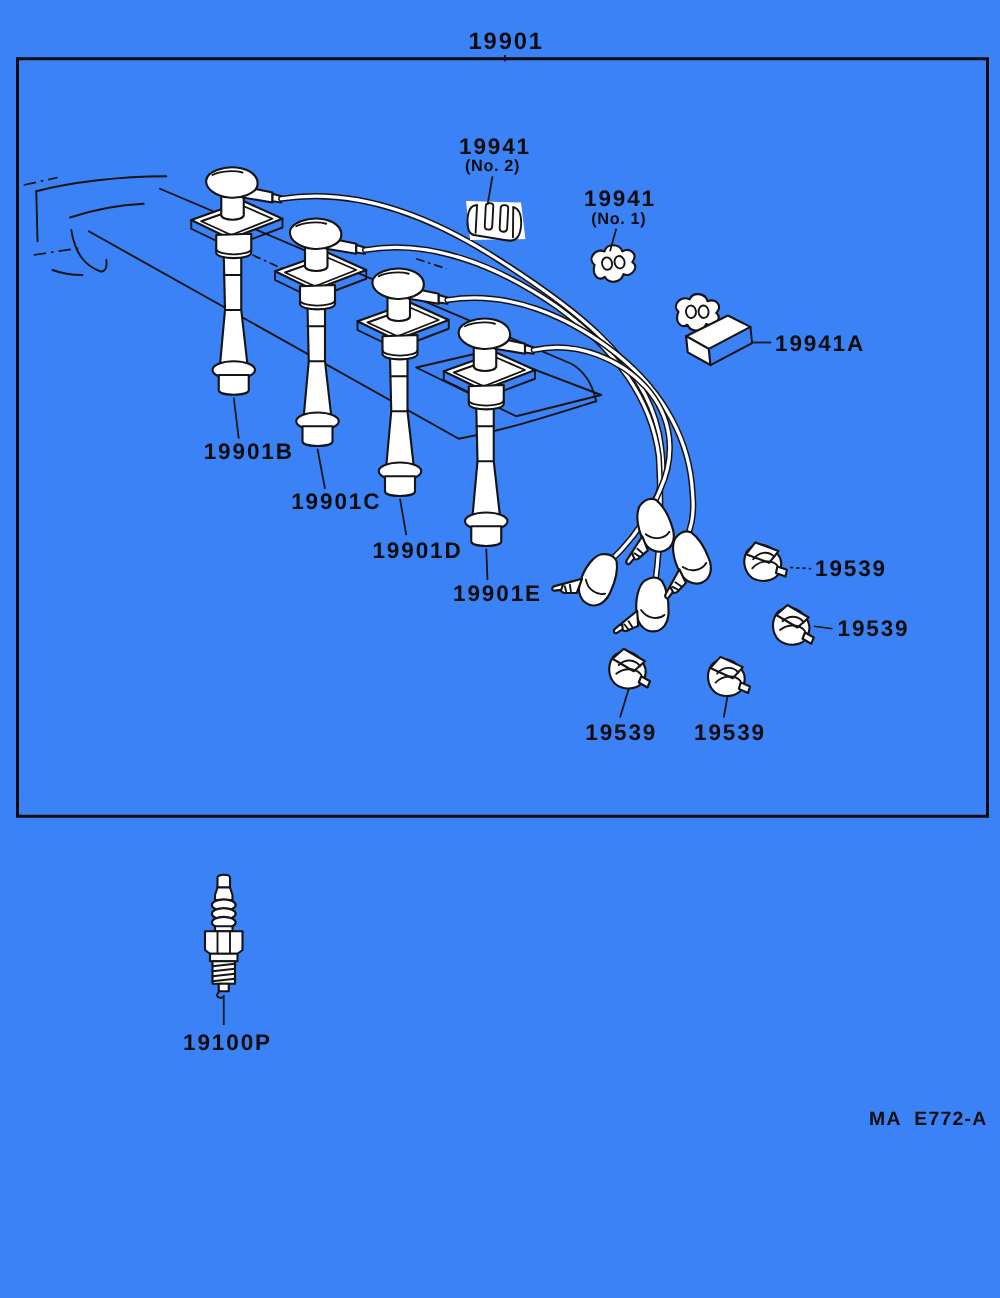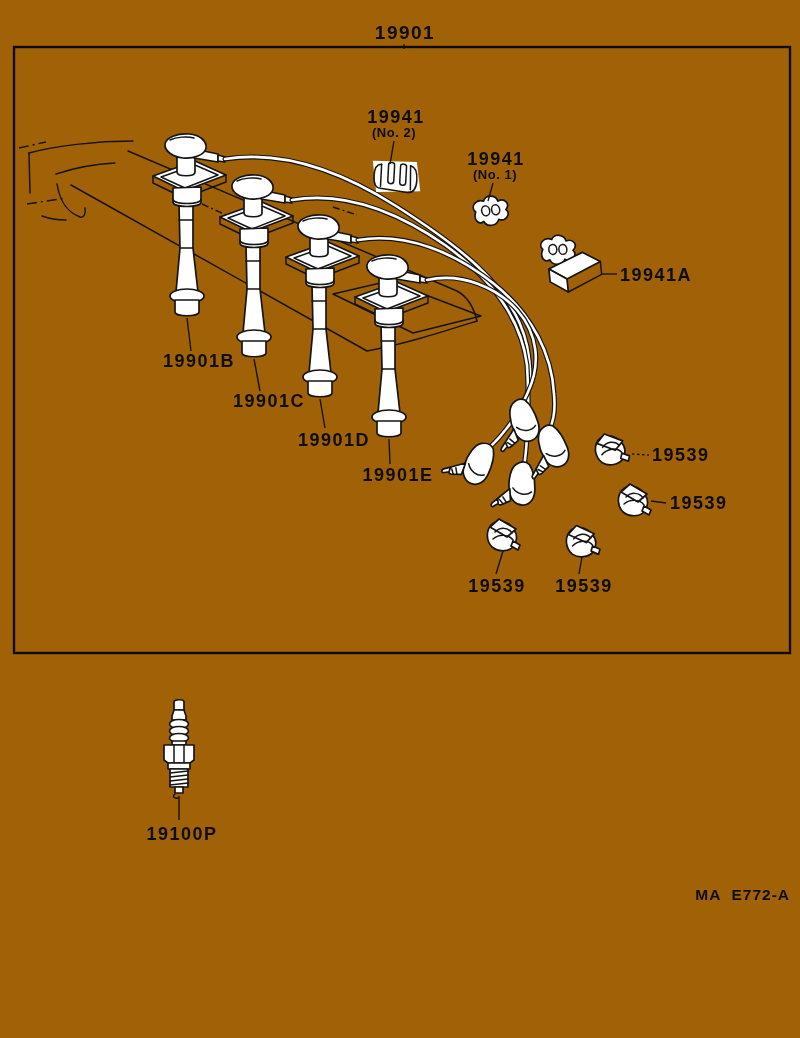--- a/index.html
+++ b/index.html
@@ -1,16 +1,16 @@
 <!DOCTYPE html>
 <html><head>
 <meta charset="utf-8">
 <style>
   html,body{margin:0;padding:0;background:#fff;}
-  .stage{position:relative;width:800px;height:1038px;background:#a16207;overflow:hidden;}
+  .stage{position:relative;width:800px;height:1038px;background:#3b82f6;overflow:hidden;}
   svg{position:absolute;left:0;top:0;}
   .w{fill:#ffffff;stroke:#141414;stroke-width:1.7;stroke-linejoin:round;}
   .s{fill:none;stroke:#141414;stroke-width:1.5;stroke-linecap:round;stroke-linejoin:round;}
   .frame{fill:none;stroke:#0c0c0c;stroke-width:2.4;}
   .wire-o{fill:none;stroke:#141414;stroke-width:5;stroke-linecap:round;}
   .wire-i{fill:none;stroke:#ffffff;stroke-width:2.6;stroke-linecap:round;}
   .leader{fill:none;stroke:#141414;stroke-width:1.4;}
   .dotted{stroke-dasharray:2.5 2.5;}
   .phantom{fill:none;stroke:#141414;stroke-width:1.4;stroke-dasharray:10 4 2 4;}
   .phantom2{fill:none;stroke:#141414;stroke-width:1.4;stroke-dasharray:7 3 2 3;}

